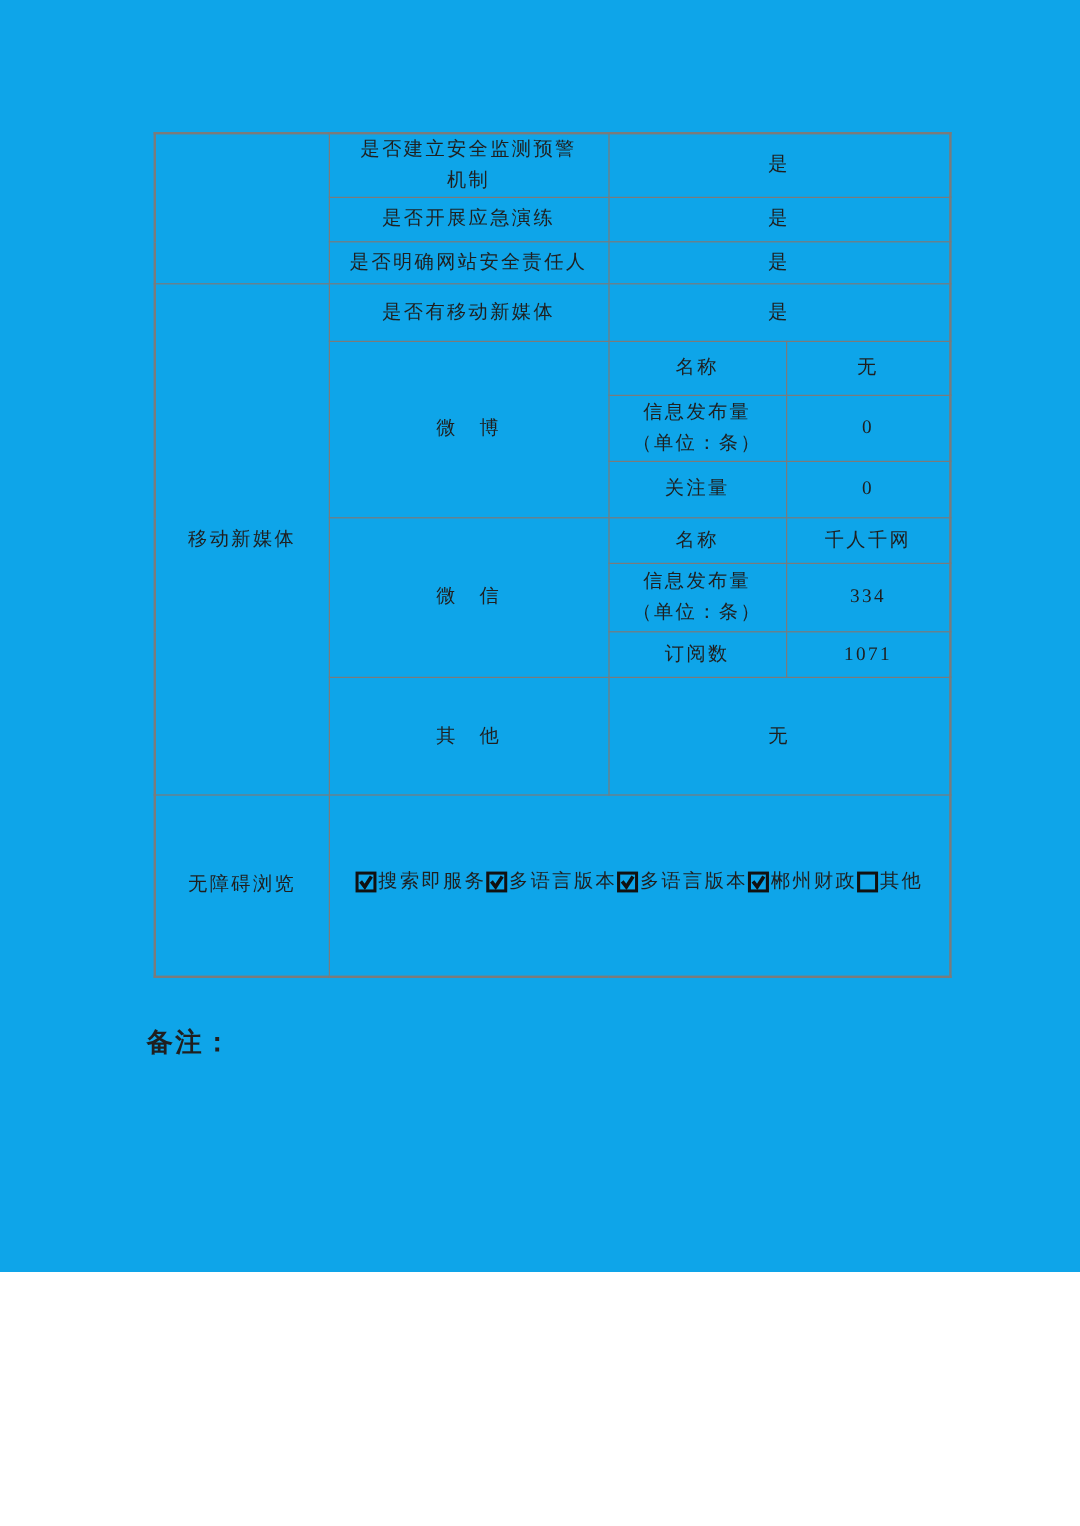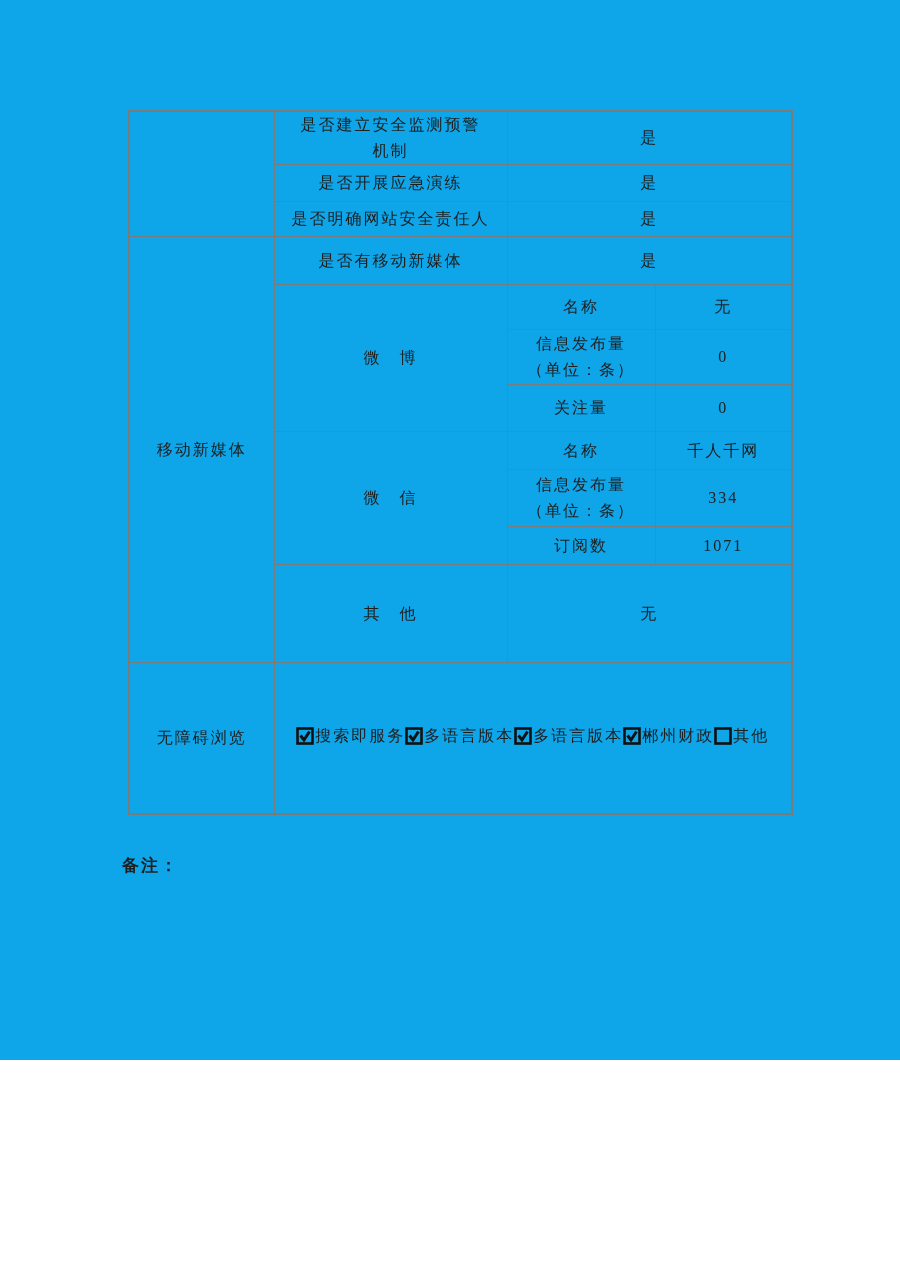--- a/index.html
+++ b/index.html
@@ -44,21 +44,21 @@
   tr.r11{height:98px;margin-left:32px;}
   tr.r12{height:151px;}
   .opts{letter-spacing:0.5px;white-space:nowrap;}
   .opt{display:inline-flex;align-items:center;}
   .cbx{vertical-align:-3px;margin-right:1px;}
   .cbx .tick{display:none;}
   .cbx.checked .tick{display:inline;}
   .remarks{
     position:absolute;
     left:122px;top:854px;
-    font-size:17px;
+    font-size:22px;
     font-weight:bold;
     letter-spacing:2px;
   }
   .pageno{
     position:absolute;
     left:0;top:1182px;
     width:100%;
     text-align:center;
     font-size:18px;
   }

